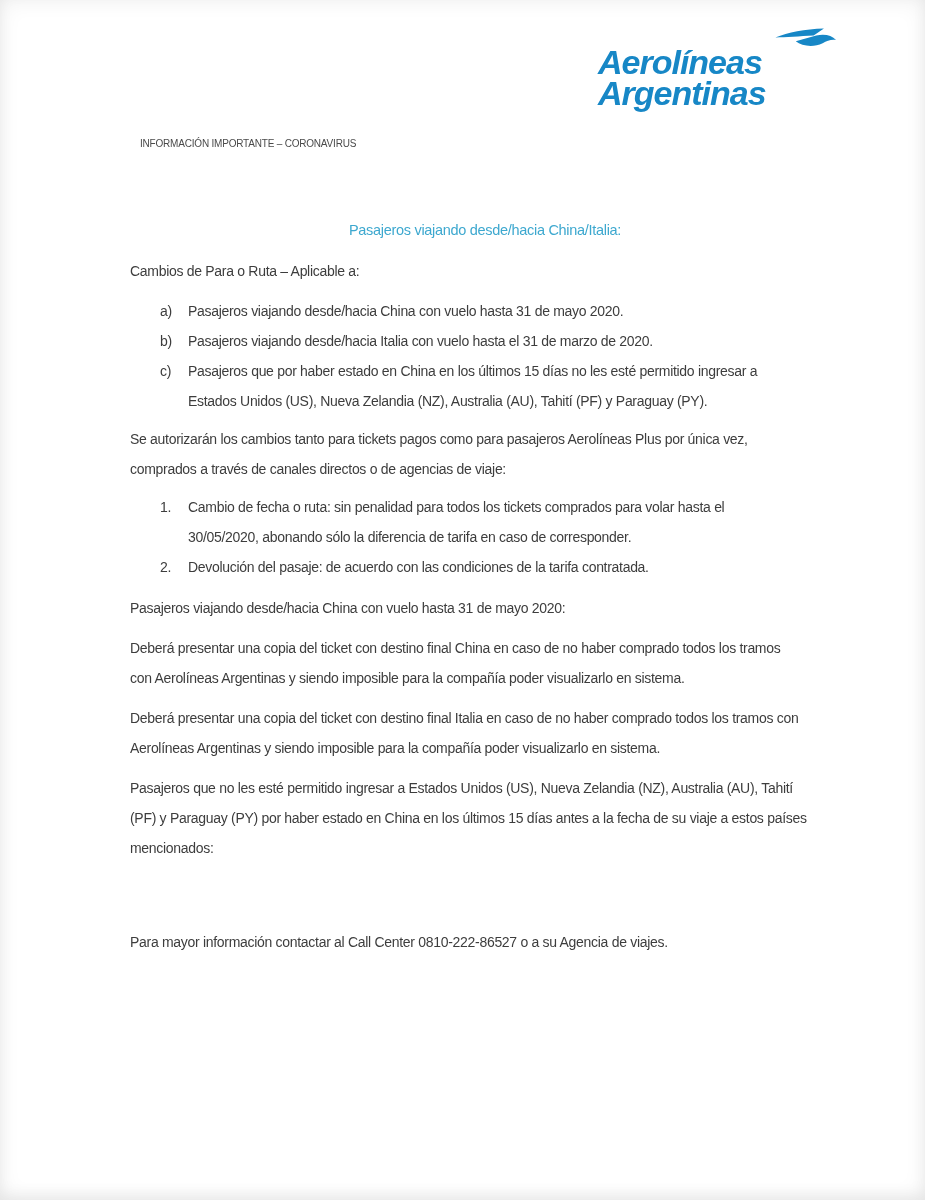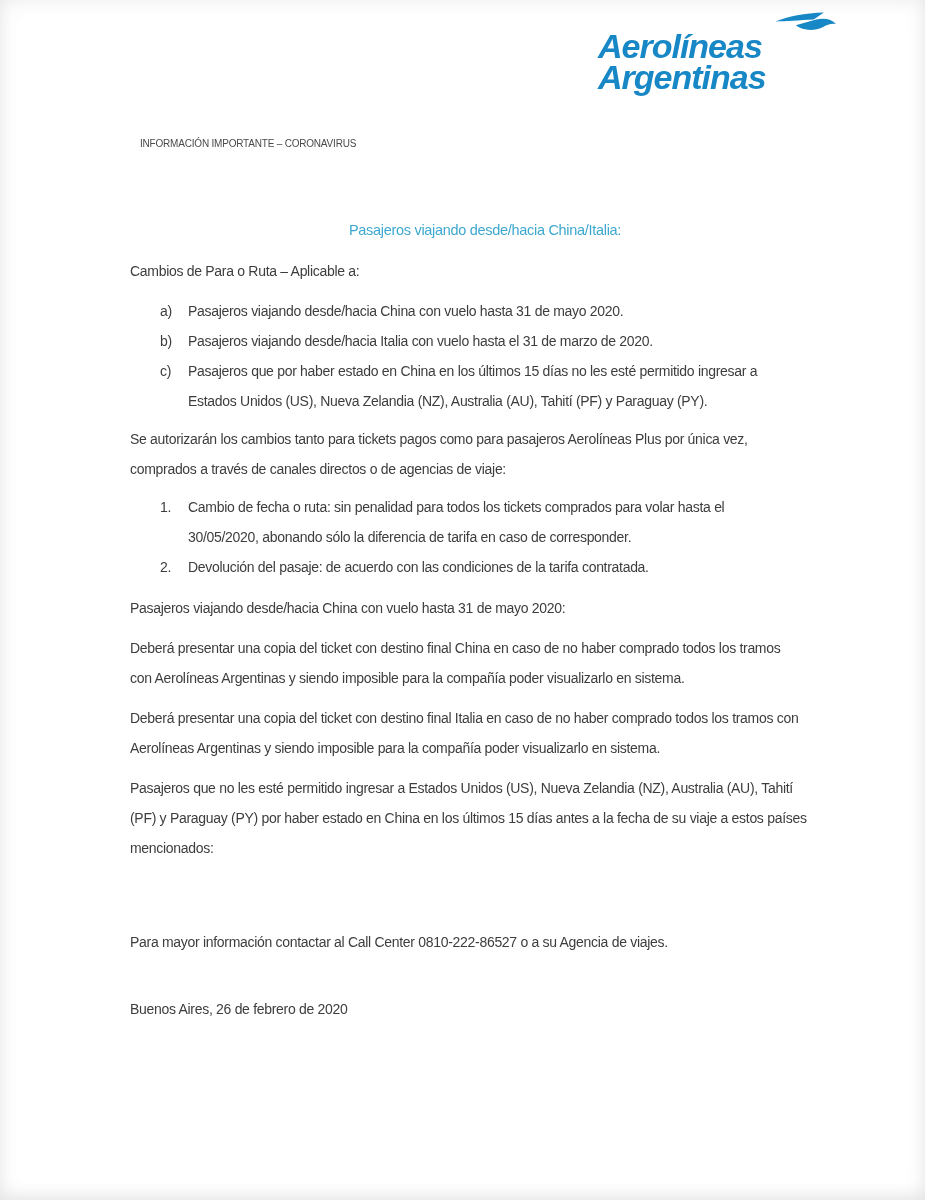--- a/index.html
+++ b/index.html
@@ -7,21 +7,21 @@
     --body:#3D3D3D; --title:#4A4A4A;
   }
   html,body{margin:0;padding:0;background:#ffffff;}
   .page{
     position:relative; width:925px; height:1200px; margin:0 auto;
     background:#fff; overflow:hidden;
     font-family:"Liberation Sans", sans-serif;
     box-shadow: inset 0 0 22px rgba(0,0,0,0.07), inset 0 -6px 14px rgba(0,0,0,0.05);
   }
   
-  .logo{position:absolute; top:11px; left:598px; width:214px; color:var(--brand);}
+  .logo{position:absolute; top:27px; left:598px; width:214px; color:var(--brand);}
   .logo .condor{position:absolute; top:0; right:-26px; width:64px; height:26px;}
   .logo .brand{
     margin-top:20px; font-style:italic; font-weight:bold;
     font-size:34px; line-height:31px; letter-spacing:-1px; white-space:nowrap;
   }
   
   .content{
     position:absolute; left:130px; top:0; width:710px;
     color:var(--body); font-size:14px; letter-spacing:-0.3px; line-height:30px;
   }
@@ -102,16 +102,15 @@
     <p class="para intro">Pasajeros viajando desde/hacia China con vuelo hasta 31 de mayo 2020:</p>
     <p class="para">Deberá presentar una copia del ticket con destino final China en caso de no haber comprado todos los tramos
 con Aerolíneas Argentinas y siendo imposible para la compañía poder visualizarlo en sistema.</p>
     <p class="para">Deberá presentar una copia del ticket con destino final Italia en caso de no haber comprado todos los tramos con
 Aerolíneas Argentinas y siendo imposible para la compañía poder visualizarlo en sistema.</p>
     <p class="para">Pasajeros que no les esté permitido ingresar a Estados Unidos (US), Nueva Zelandia (NZ), Australia (AU), Tahití
 (PF) y Paraguay (PY) por haber estado en China en los últimos 15 días antes a la fecha de su viaje a estos países
 mencionados:</p>
 
     <p class="para gap-large">Para mayor información contactar al Call Center 0810-222-86527 o a su Agencia de viajes.</p>
-    <p class="para dateline">Buenos Aires, 26 de febrero de 2020</p>
 
   </div>
 </div>
 
 </body></html>

